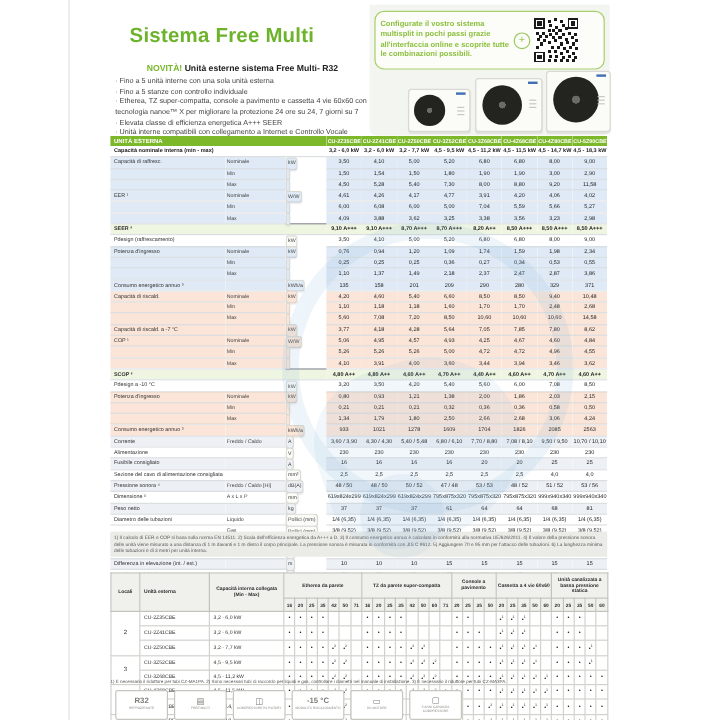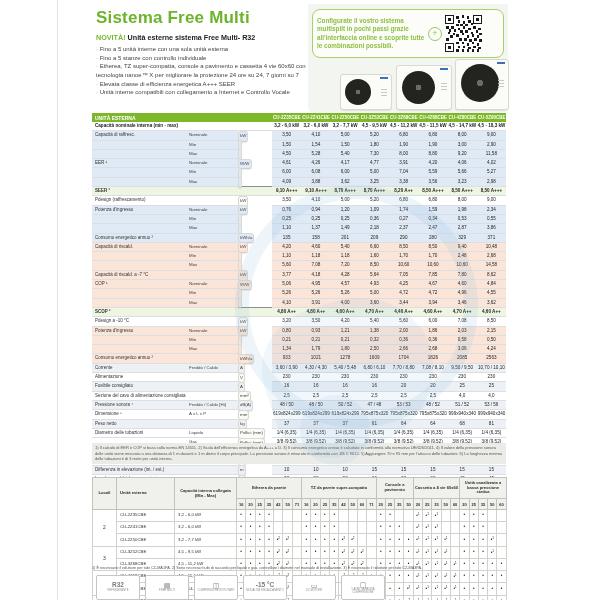--- a/index.html
+++ b/index.html
@@ -2,22 +2,22 @@
 <html><head>
 <meta charset="utf-8">
 <style>
   html,body{margin:0;padding:0;background:#fff;}
   .page{position:relative;width:600px;height:600px;background:#ffffff;overflow:hidden;
         font-family:"Liberation Sans",sans-serif;color:#222;}
   .left-edge{position:absolute;left:57px;top:0;width:1px;height:600px;background:#e3e3de;}
 
   
   .hdr{position:absolute;left:96px;top:8px;width:212px;}
-  .title{font-size:17px;font-weight:bold;color:#6db32b;letter-spacing:.2px;margin:0;}
-  .subtitle{margin:5px 0 3px 0;font-size:7.2px;font-weight:bold;color:#222;}
+  .title{font-size:17px;font-weight:bold;color:#6db32b;letter-spacing:.2px;margin:12px;}
+  .subtitle{margin:5px 0 3px 0;font-size:7.2px;font-weight:bold;color:#222;text-align:center;}
   .novita{color:#76b82a;}
   .bullets{margin:0;padding:0;list-style:none;font-size:6px;color:#444;line-height:1.45;}
   .bullets li::before{content:"· ";color:#666;}
 
   
   .right-panel{position:absolute;left:308px;top:4px;width:200px;height:109px;background:#f3f5f0;border-radius:0 0 6px 6px;}
   .promo{position:absolute;left:312px;top:9px;width:192px;height:49px;border:1.2px solid #a8cf6c;
          border-radius:8px;background:#fcfdf8;display:flex;align-items:center;padding:3px 4px;box-sizing:border-box;}
   .promo-text{width:108px;font-size:6.3px;font-weight:bold;color:#8cbf3f;line-height:1.3;}
   .plus{width:12px;height:12px;border:1px solid #9bc75d;border-radius:50%;color:#9bc75d;

